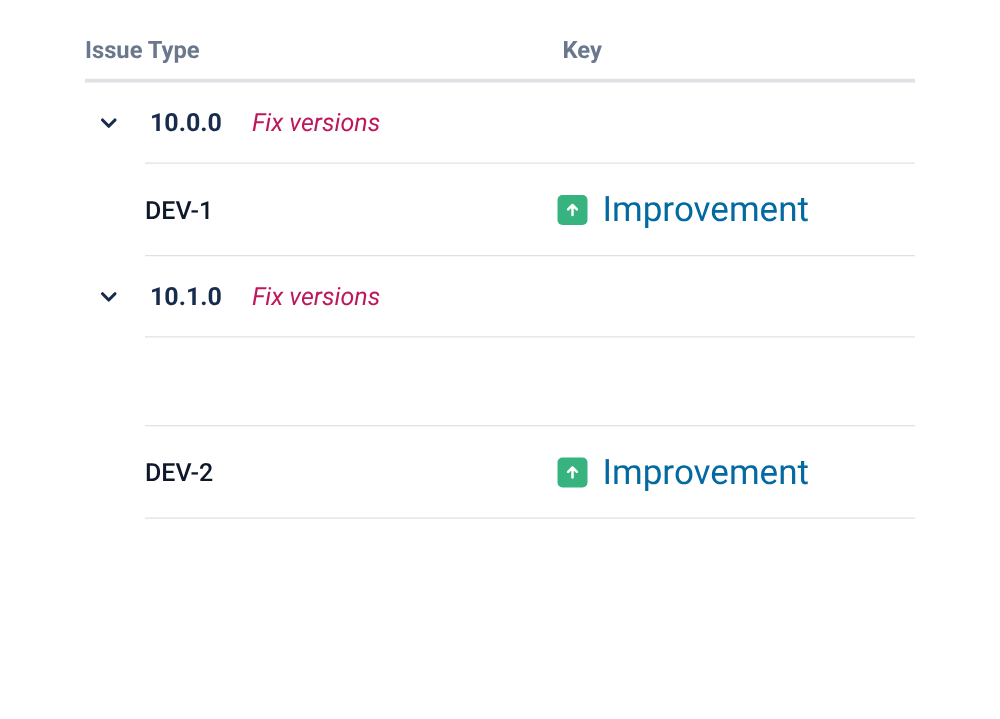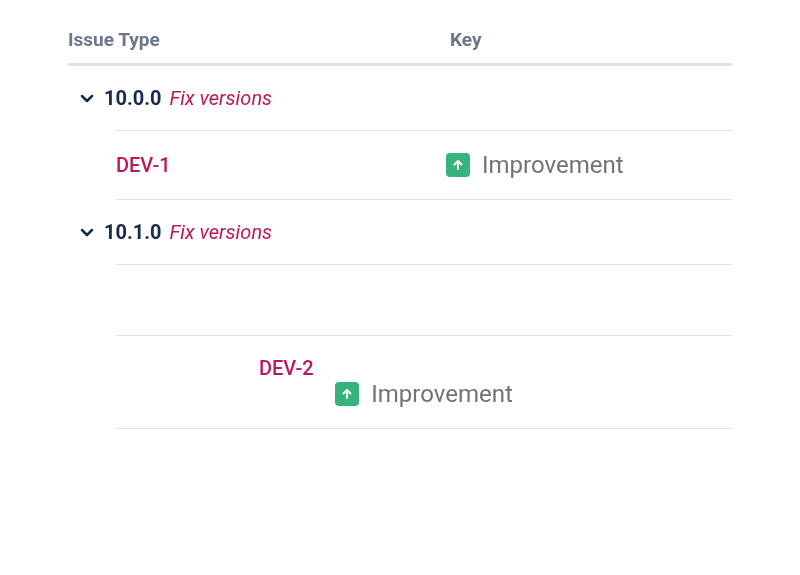--- a/index.html
+++ b/index.html
@@ -31,21 +31,21 @@
       width: 330px;
       padding-left: 48px;
     }
     .col-type {
       flex: 1;
     }
     .group-row {
       display: flex;
       align-items: center;
       padding: 20px 0 20px 10px;
-      gap: 8px;
+      gap: 24px;
       text-align: center;
     }
     .group-title {
       font-weight: 700;
       font-size: 20px;
       color: #172B4D;
     }
     .group-subtitle {
       font-style: italic;
       color: #be185d;
@@ -62,24 +62,23 @@
     .issue-row {
       display: flex;
       align-items: center;
       border-top: 1px solid #DFE1E6;
       border-bottom: 1px solid #DFE1E6;
       padding: 20px 0;
     }
     .issue-row + .issue-row {
       border-top: none;
       margin-top: 30px;
-      flex-direction: column;
     }
     .issue-key {
-      color: #be185d;
+      color: #0f172a;
       font-weight: 500;
       font-size: 20px;
       cursor: pointer;
     }
     .issue-type-cell {
       display: flex;
       align-items: center;
       gap: 12px;
     }
     .type-icon {
@@ -91,22 +90,22 @@
       justify-content: center;
       flex-shrink: 0;
     }
     .type-icon.improvement {
       background: #36B37E;
     }
     .type-icon.bug {
       background: #FF5630;
     }
     .type-label {
-      font-size: 24px;
-      color: #737373;
+      font-size: 28px;
+      color: #0369a1;
     }
     .group-block {
       margin-left: 0;
     }
     .issues-wrap {
       padding-left: 48px;
     }
     .issues-wrap .issue-row:first-child {
       border-top: 1px solid #DFE1E6;
     }

